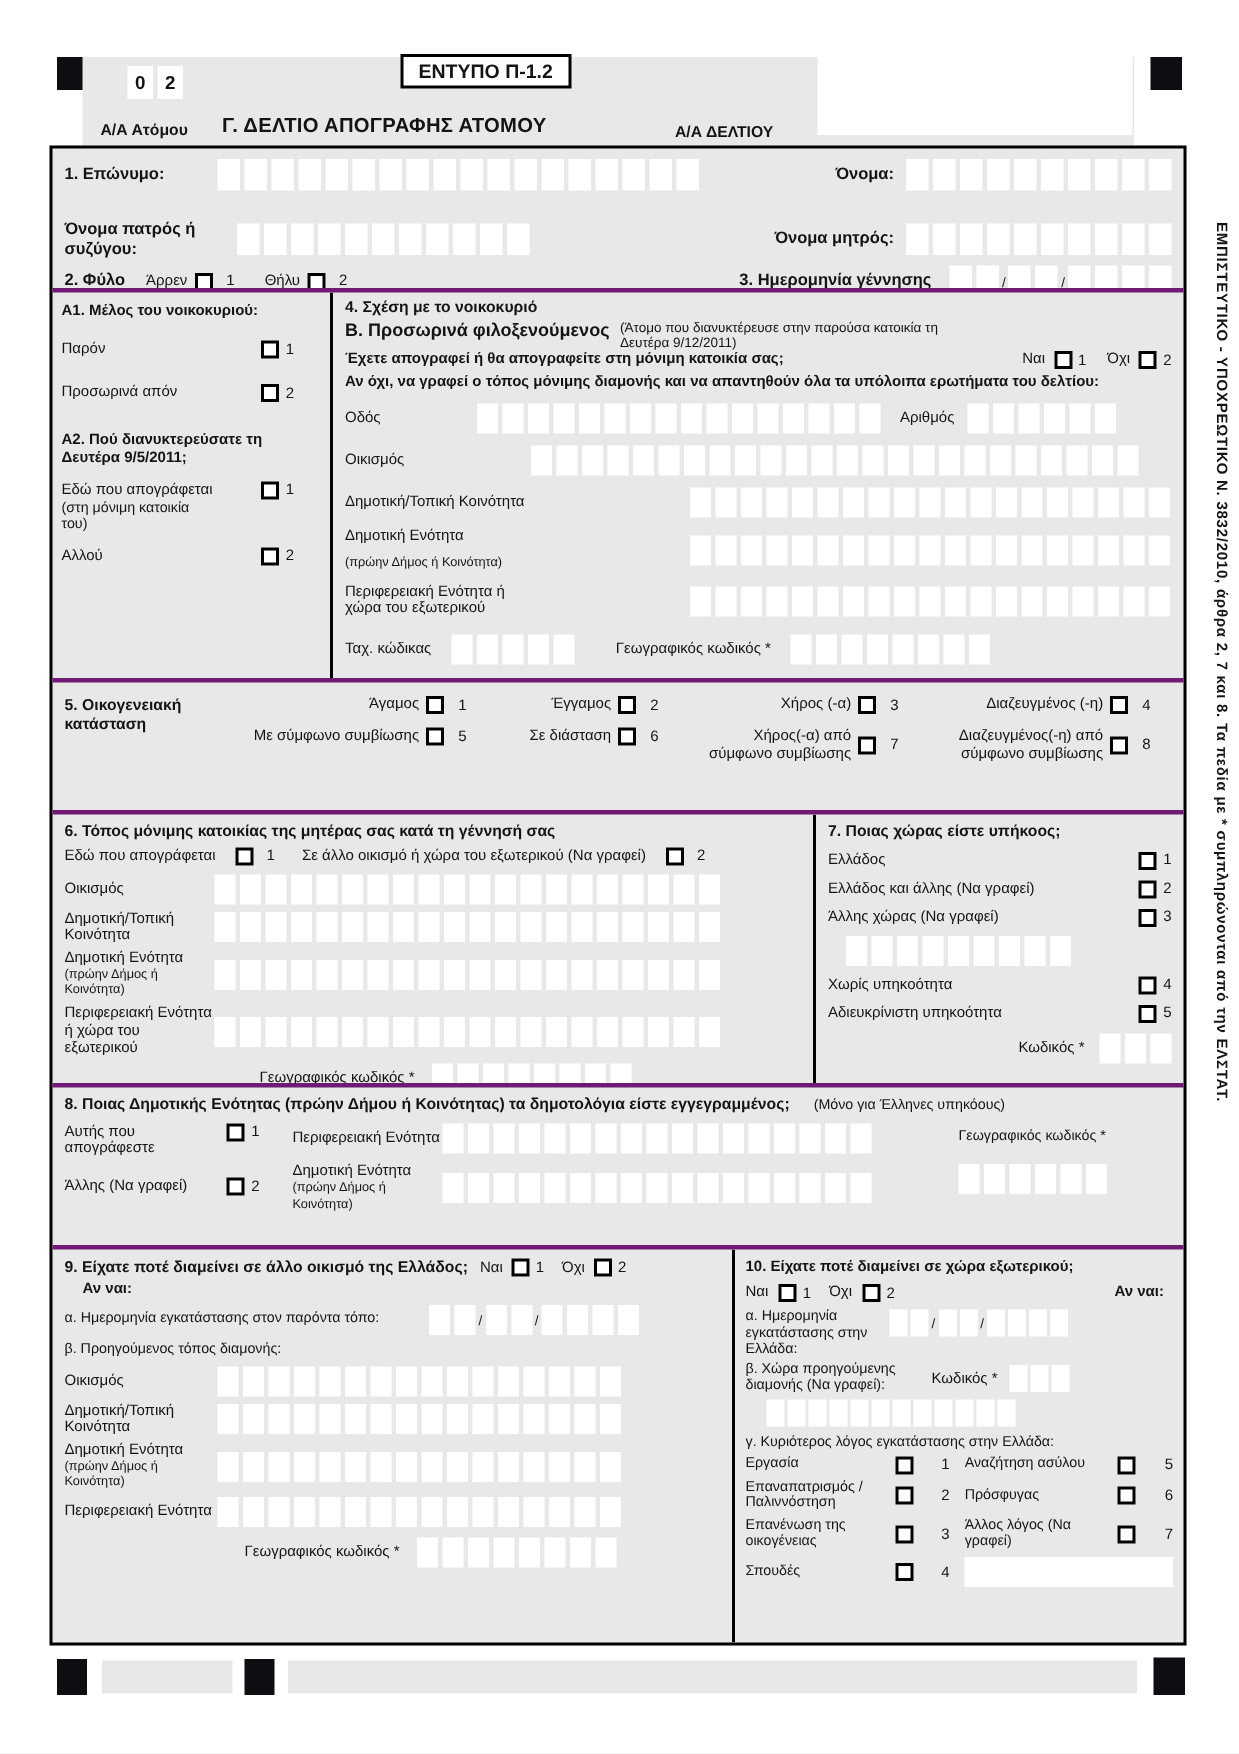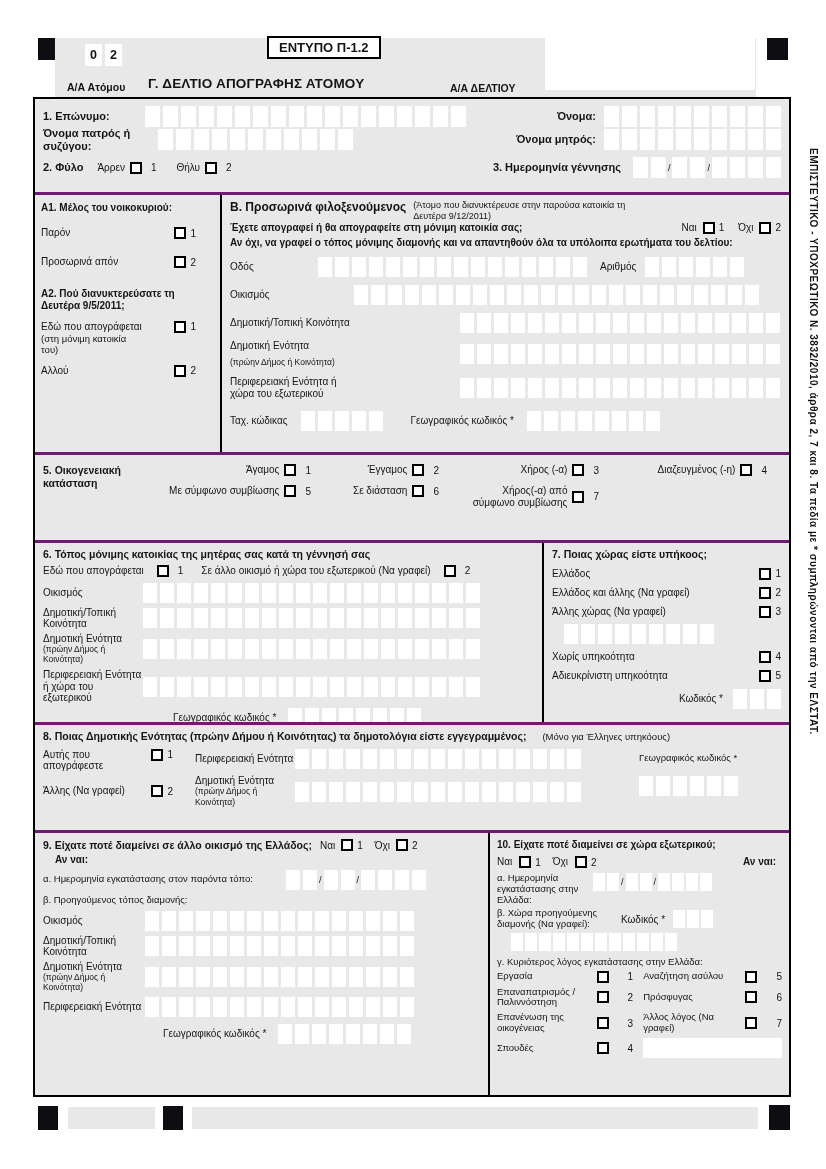--- a/index.html
+++ b/index.html
@@ -97,21 +97,21 @@
             <span class="c"></span>
             <span class="c"></span>
             <span class="c"></span>
             <span class="c"></span>
             <span class="c"></span>
             <span class="c"></span>
             <span class="c"></span>
             <span class="c"></span>
           </span>
       </div>
-      <div class="frow" style="margin-top:0">
+      <div class="frow" style="margin-top:20px">
         <span class="t" style="font-size:11px;width:115px;line-height:1.15">Όνομα πατρός ή συζύγου:</span>
         <span class="cells s1c">
             <span class="c"></span>
             <span class="c"></span>
             <span class="c"></span>
             <span class="c"></span>
             <span class="c"></span>
             <span class="c"></span>
             <span class="c"></span>
             <span class="c"></span>
@@ -189,20 +189,21 @@
           <span class="on">1</span>
         </div>
         <div class="fl" style="font-size:9.5px;width:95px;margin-top:1px">(στη μόνιμη κατοικία του)</div>
         <div class="arow" style="margin-top:9px">
           <span class="ol">Αλλού</span>
           <span class="cb"></span>
           <span class="on">2</span>
         </div>
       </div>
       <div style="flex:1;padding:4px 8px;min-width:0">
+        <div class="t">4. Σχέση με το νοικοκυριό</div>
         <div style="display:flex;align-items:flex-start;margin-top:1px">
           <span class="t" style="font-size:12px">Β. Προσωρινά φιλοξενούμενος</span>
           <span class="sub" style="font-size:9px;margin-left:7px;width:225px">(Άτομο που διανυκτέρευσε στην παρούσα κατοικία τη Δευτέρα 9/12/2011)</span>
         </div>
         <div style="display:flex;align-items:center;margin-top:0">
           <span class="t" style="font-size:10px">Έχετε απογραφεί ή θα απογραφείτε στη μόνιμη κατοικία σας;</span>
           <span class="sp"></span>
           <span class="ol">Ναι</span>
           <span class="cb" style="margin-left:6px"></span>
           <span class="on">1</span>
@@ -404,20 +405,25 @@
           </span>
           <span class="opt5" style="width:128px">
             <span class="ol">Σε διάσταση</span>
             <span class="cb"></span>
             <span class="on">6</span>
           </span>
           <span class="opt5" style="width:160px">
             <span class="ol" style="width:110px">Χήρος(-α) από σύμφωνο συμβίωσης</span>
             <span class="cb"></span>
             <span class="on">7</span>
+          </span>
+          <span class="opt5" style="width:168px">
+            <span class="ol" style="width:118px">Διαζευγμένος(-η) από σύμφωνο συμβίωσης</span>
+            <span class="cb"></span>
+            <span class="on">8</span>
           </span>
         </div>
       </div>
     </div>
 
     <div class="sec" style="height:182px;display:flex">
       <div style="width:509px;border-right:2px solid #000;padding:5px 8px;flex:none">
         <div class="t">6. Τόπος μόνιμης κατοικίας της μητέρας σας κατά τη γέννησή σας</div>
         <div class="frow" style="margin-top:4px">
           <span class="opt">

